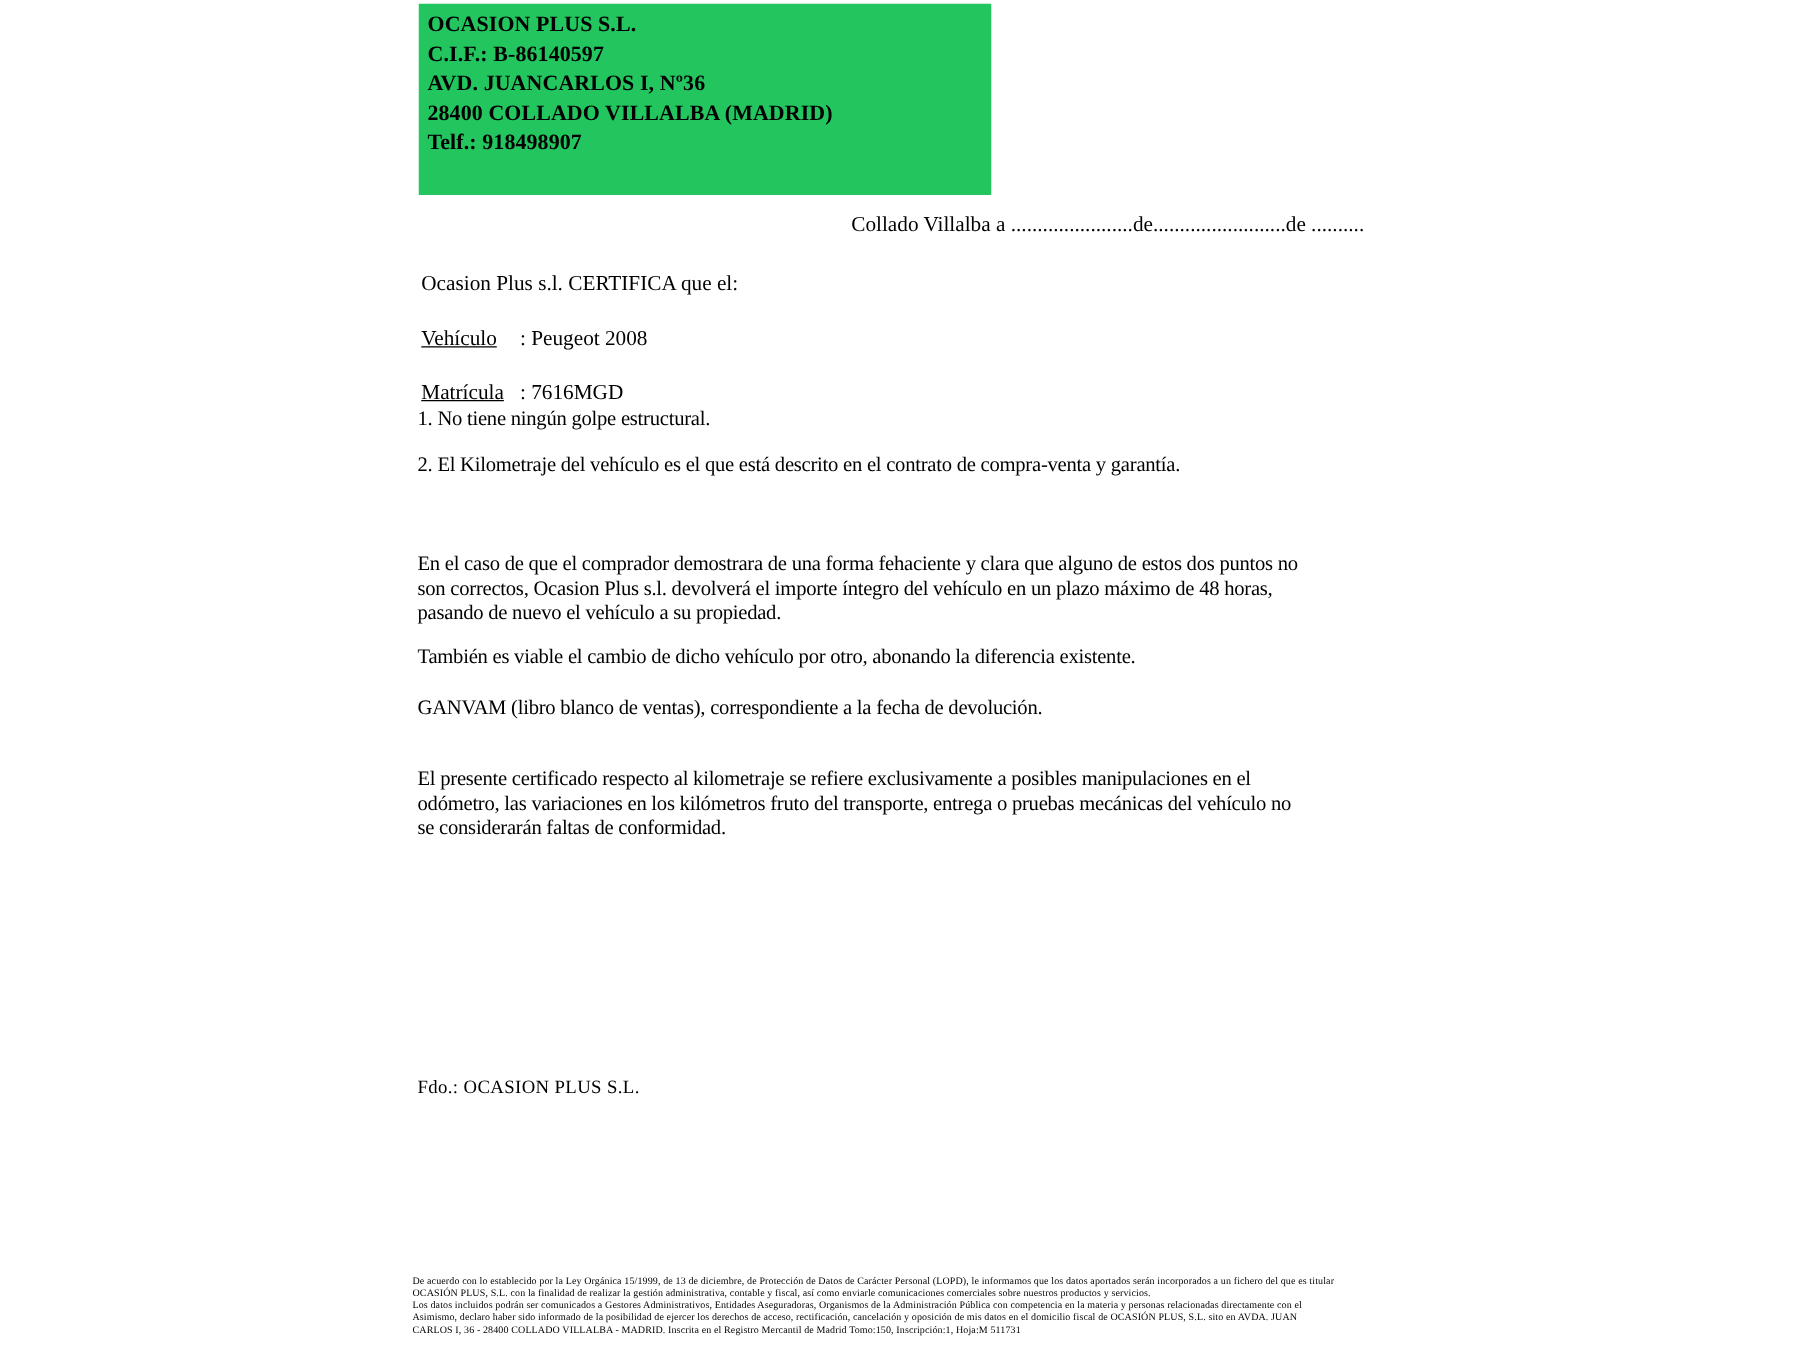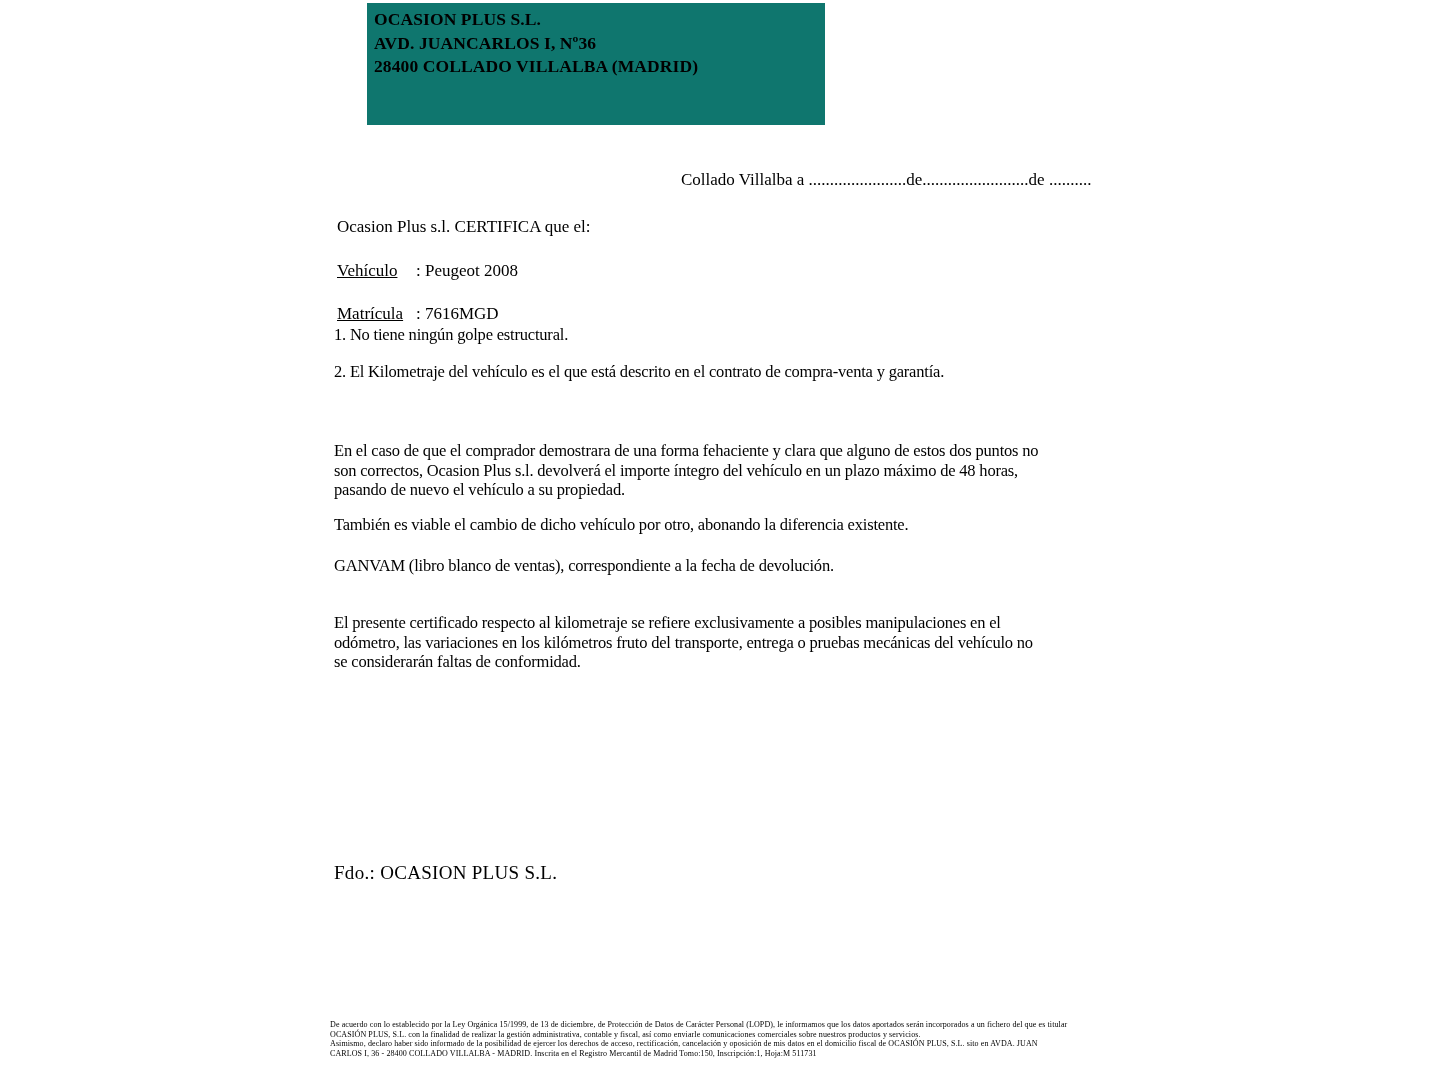--- a/index.html
+++ b/index.html
@@ -15,25 +15,24 @@
     color: #000000;
     overflow: hidden;
   }
   .abs { position: absolute; white-space: nowrap; }
 
   
   .header-box {
     left: 335px;
     top: 3px;
     width: 458px;
-    height: 122px;
-    background: #0f766e;
+    height: 153px;
+    background: #22c55e;
     box-sizing: border-box;
     padding: 5px 0 0 7px;
-    margin-left: 32px;
   }
   .header-line {
     font-weight: bold;
     font-size: 17.5px;
     line-height: 23.6px;
     letter-spacing: 0.1px;
   }
 
   
   .date-line {
@@ -74,40 +73,42 @@
   }
   .para-1 { top: 441px; }
   .para-2 { top: 515px; }
   .para-3 { top: 556px; }
   .para-4 { top: 613px; }
 
   
   .signature {
     left: 334px;
     top: 862px;
-    font-size: 19px;
+    font-size: 15px;
     letter-spacing: 0.3px;
   }
 
   
   .legal {
     left: 330px;
     top: 1020px;
     font-size: 8px;
     line-height: 9.7px;
     letter-spacing: 0.1px;
   }
 </style>
 </head>
 <body>
 
 <div class="abs header-box">
   <div class="header-line">OCASION PLUS S.L.</div>
+  <div class="header-line">C.I.F.: B-86140597</div>
   <div class="header-line">AVD. JUANCARLOS I, Nº36</div>
   <div class="header-line">28400 COLLADO VILLALBA (MADRID)</div>
+  <div class="header-line">Telf.: 918498907</div>
 </div>
 
 <div class="abs date-line">Collado Villalba a .......................de.........................de ..........</div>
 
 <div class="abs certify">
   <div>Ocasion Plus s.l. CERTIFICA que el:</div>
   <div>
     <span class="cert-label">Vehículo</span><span>: Peugeot 2008</span>
   </div>
   <div>
@@ -136,15 +137,16 @@
   <div>El presente certificado respecto al kilometraje se refiere exclusivamente a posibles manipulaciones en el</div>
   <div>odómetro, las variaciones en los kilómetros fruto del transporte, entrega o pruebas mecánicas del vehículo no</div>
   <div>se considerarán faltas de conformidad.</div>
 </div>
 
 <div class="abs signature">Fdo.: OCASION PLUS S.L.</div>
 
 <div class="abs legal">
   <div>De acuerdo con lo establecido por la Ley Orgánica 15/1999, de 13 de diciembre, de Protección de Datos de Carácter Personal (LOPD), le informamos que los datos aportados serán incorporados a un fichero del que es titular</div>
   <div>OCASIÓN PLUS, S.L. con la finalidad de realizar la gestión administrativa, contable y fiscal, así como enviarle comunicaciones comerciales sobre nuestros productos y servicios.</div>
+  <div>Los datos incluidos podrán ser comunicados a Gestores Administrativos, Entidades Aseguradoras, Organismos de la Administración Pública con competencia en la materia y personas relacionadas directamente con el</div>
   <div>Asimismo, declaro haber sido informado de la posibilidad de ejercer los derechos de acceso, rectificación, cancelación y oposición de mis datos en el domicilio fiscal de OCASIÓN PLUS, S.L. sito en AVDA. JUAN</div>
   <div>CARLOS I, 36 - 28400 COLLADO VILLALBA - MADRID. Inscrita en el Registro Mercantil de Madrid Tomo:150, Inscripción:1, Hoja:M 511731</div>
 </div>
 
 </body></html>

